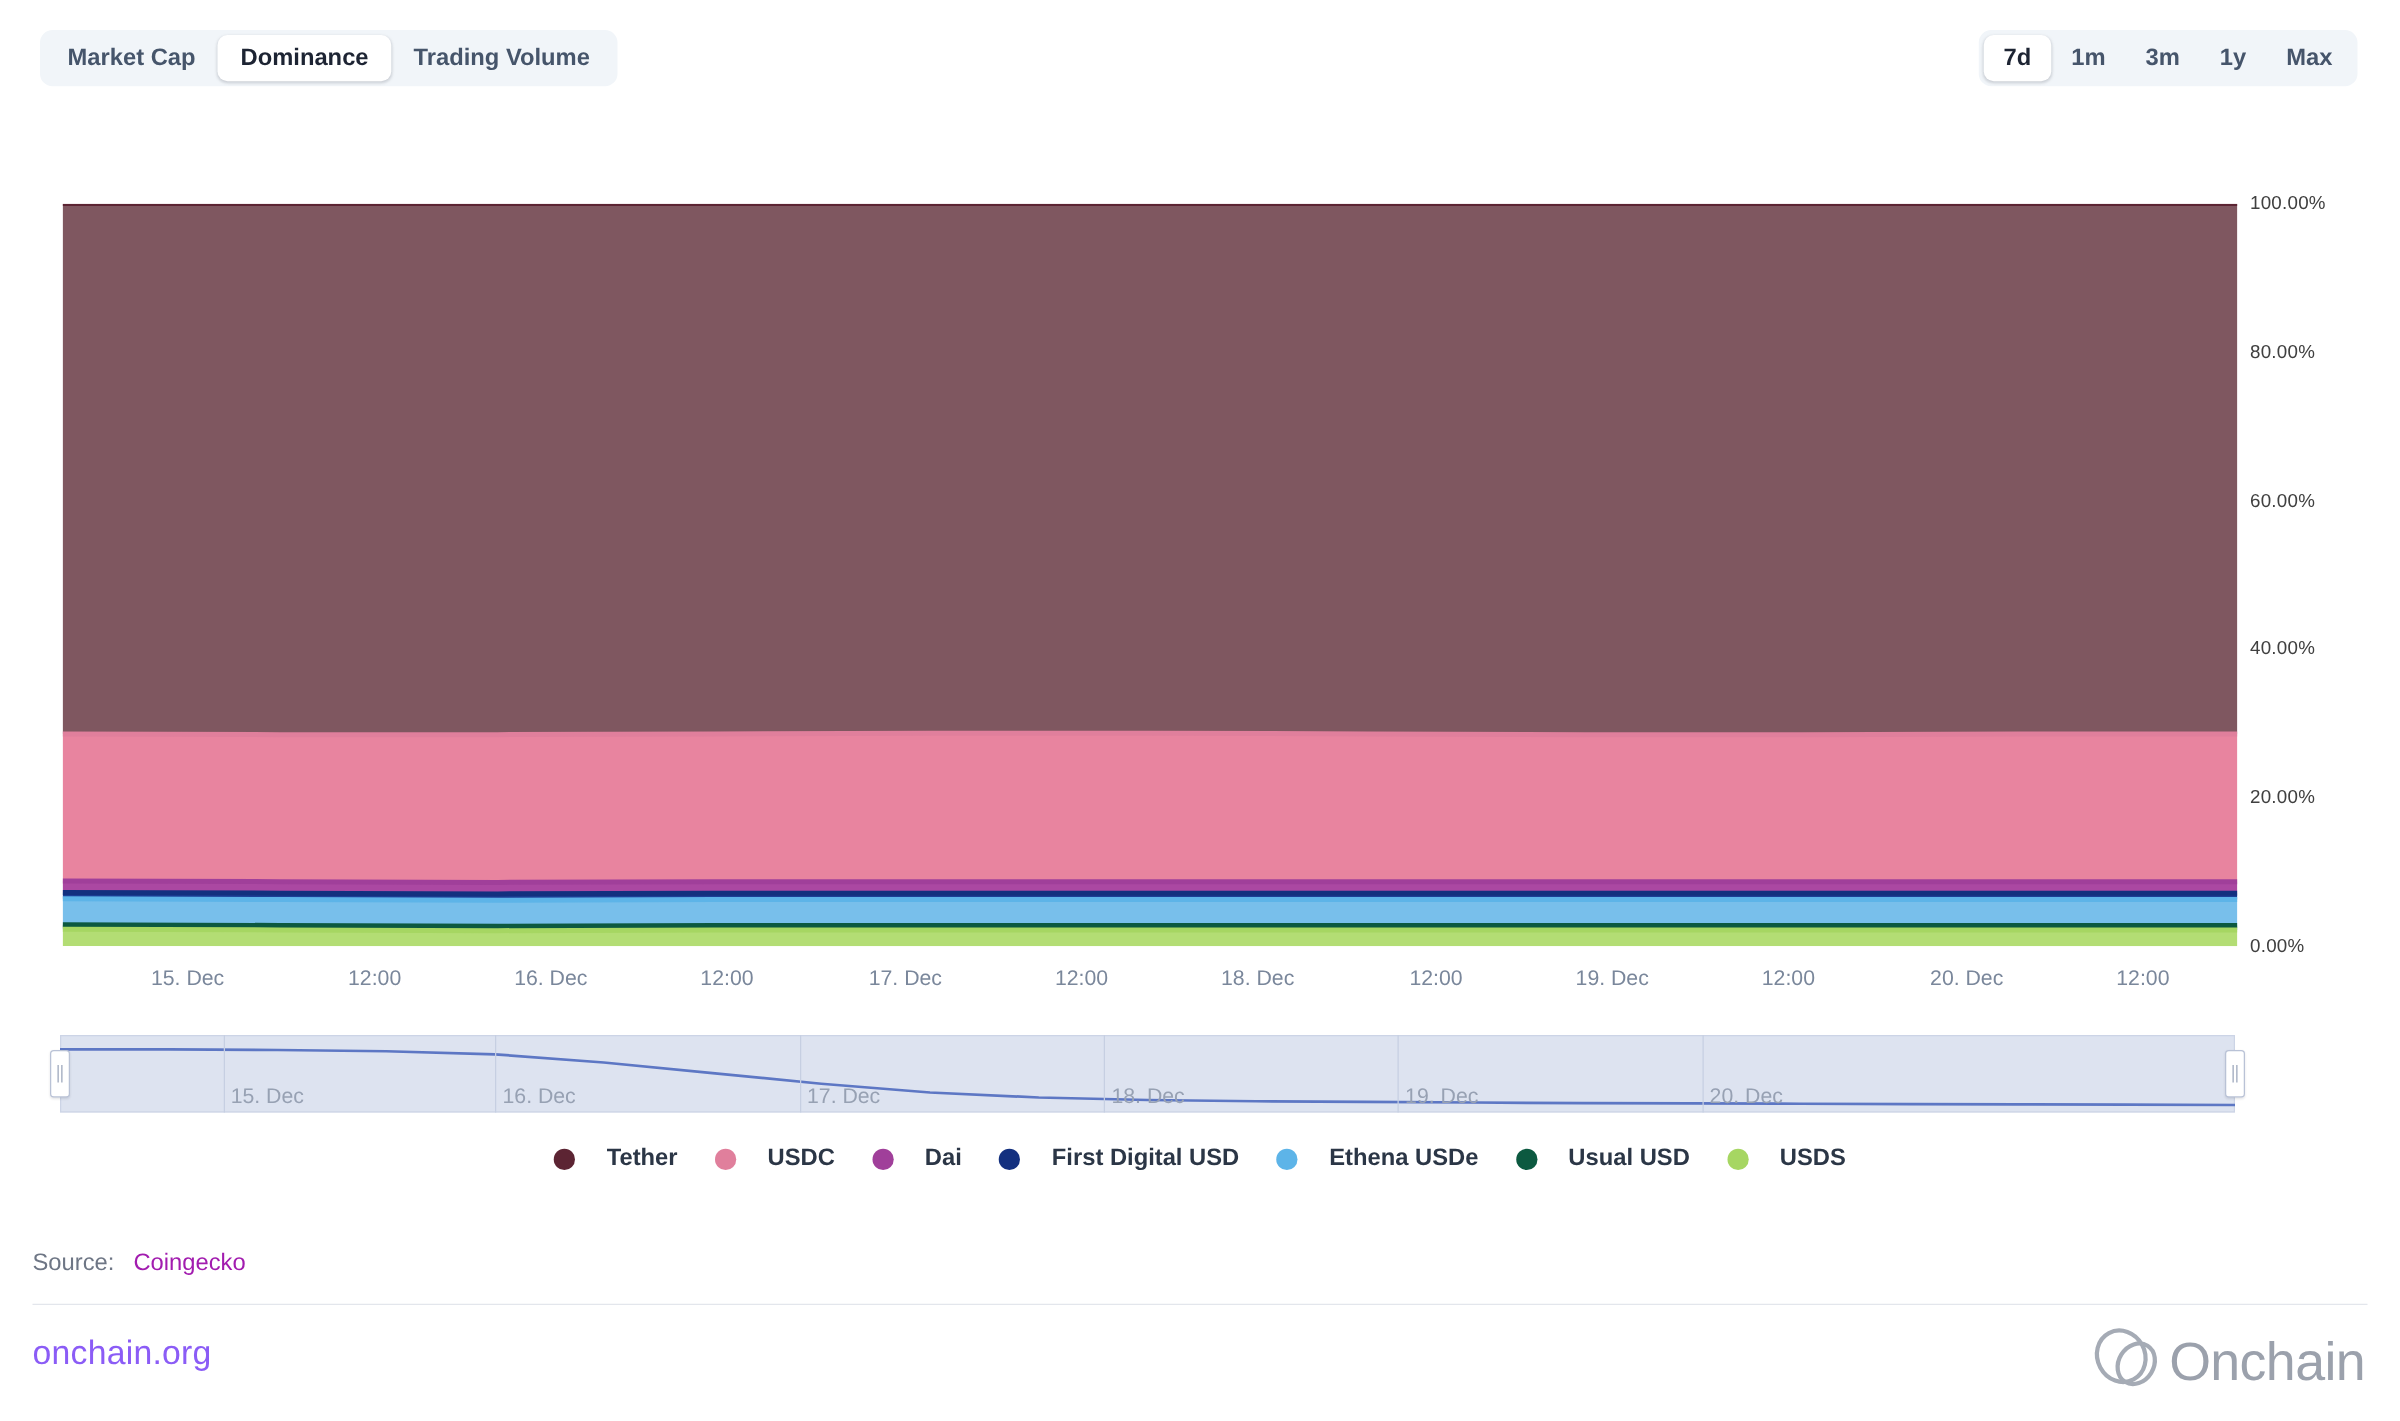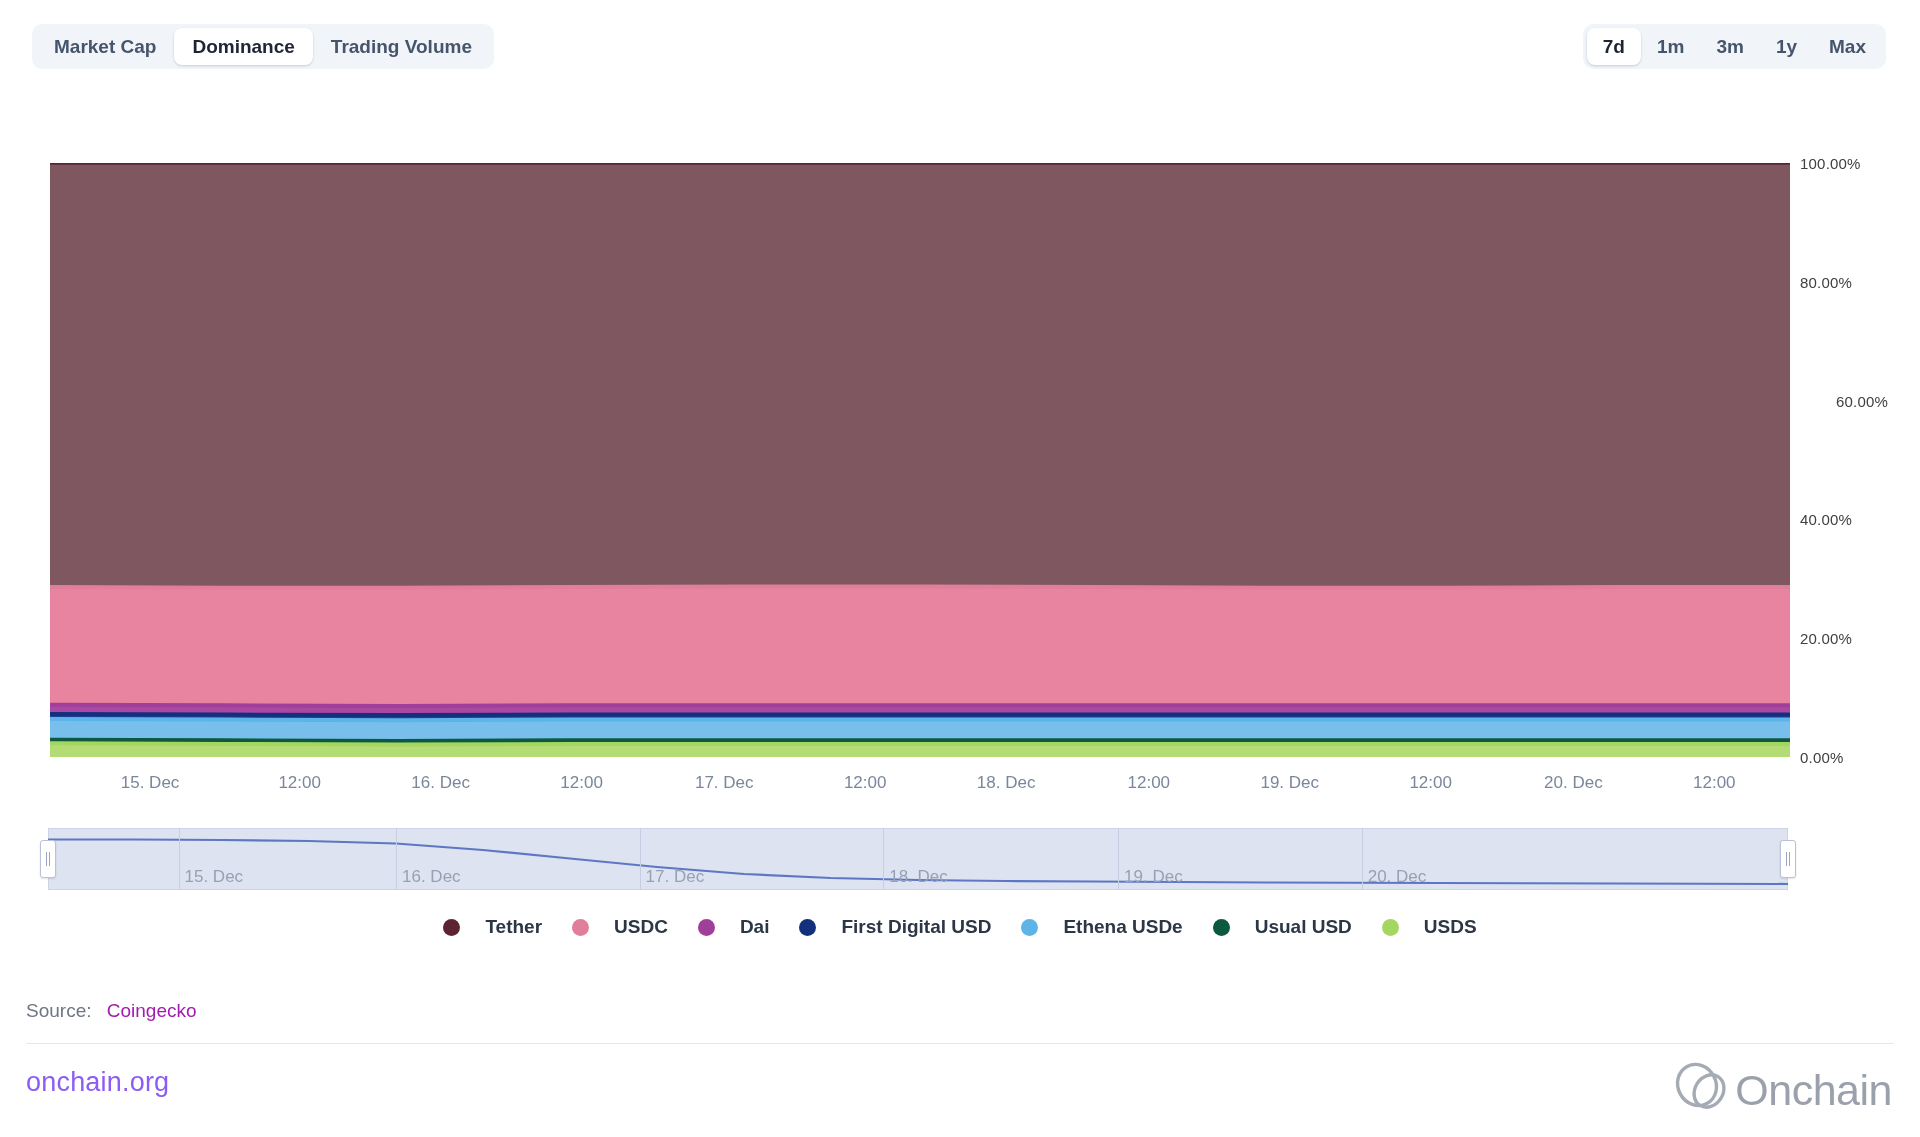--- a/index.html
+++ b/index.html
@@ -238,21 +238,21 @@
           <path d="M 0.00 576.77 L 174.00 577.37 L 348.00 577.96 L 522.00 577.37 L 696.00 577.37 L 870.00 577.37 L 1044.00 577.37 L 1218.00 577.37 L 1392.00 577.37 L 1566.00 577.37 L 1740.00 577.37 L 1740.00 580.93 L 1566.00 580.93 L 1392.00 580.93 L 1218.00 580.93 L 1044.00 580.93 L 870.00 580.93 L 696.00 580.93 L 522.00 580.93 L 348.00 581.53 L 174.00 580.93 L 0.00 580.34 Z" fill="#10654a"></path>
           <path d="M 0.00 576.77 L 174.00 577.37 L 348.00 577.96 L 522.00 577.37 L 696.00 577.37 L 870.00 577.37 L 1044.00 577.37 L 1218.00 577.37 L 1392.00 577.37 L 1566.00 577.37 L 1740.00 577.37" fill="none" stroke="#0c5940" stroke-width="4"></path>
           <path d="M 0.00 580.34 L 174.00 580.93 L 348.00 581.53 L 522.00 580.93 L 696.00 580.93 L 870.00 580.93 L 1044.00 580.93 L 1218.00 580.93 L 1392.00 580.93 L 1566.00 580.93 L 1740.00 580.93 L 1740.00 594.59 L 1566.00 594.59 L 1392.00 594.30 L 1218.00 594.59 L 1044.00 594.59 L 870.00 594.59 L 696.00 594.59 L 522.00 594.59 L 348.00 594.89 L 174.00 594.59 L 0.00 594.00 Z" fill="#b3dd74"></path>
           <path d="M 0.00 580.34 L 174.00 580.93 L 348.00 581.53 L 522.00 580.93 L 696.00 580.93 L 870.00 580.93 L 1044.00 580.93 L 1218.00 580.93 L 1392.00 580.93 L 1566.00 580.93 L 1740.00 580.93" fill="none" stroke="#a6d662" stroke-width="4"></path>
         </svg>
     </div>
     <div class="y-axis" id="y-axis">
         <div class="y-tick" style="top: 647px;">0.00%</div>
         <div class="y-tick" style="top: 528.2px;">20.00%</div>
         <div class="y-tick" style="top: 409.4px;">40.00%</div>
-        <div class="y-tick" style="top: 290.6px; margin-left: 36px;">60.00%</div>
+        <div class="y-tick" style="top: 290.6px;">60.00%</div>
         <div class="y-tick" style="top: 171.8px;">80.00%</div>
         <div class="y-tick" style="top: 53px;">100.00%</div>
       </div>
     <div class="x-axis" id="x-axis">
         <div class="x-tick" style="left: 150.05px;">15. Dec</div>
         <div class="x-tick" style="left: 299.69px;">12:00</div>
         <div class="x-tick" style="left: 440.63px;">16. Dec</div>
         <div class="x-tick" style="left: 581.57px;">12:00</div>
         <div class="x-tick" style="left: 724.25px;">17. Dec</div>
         <div class="x-tick" style="left: 865.19px;">12:00</div>

